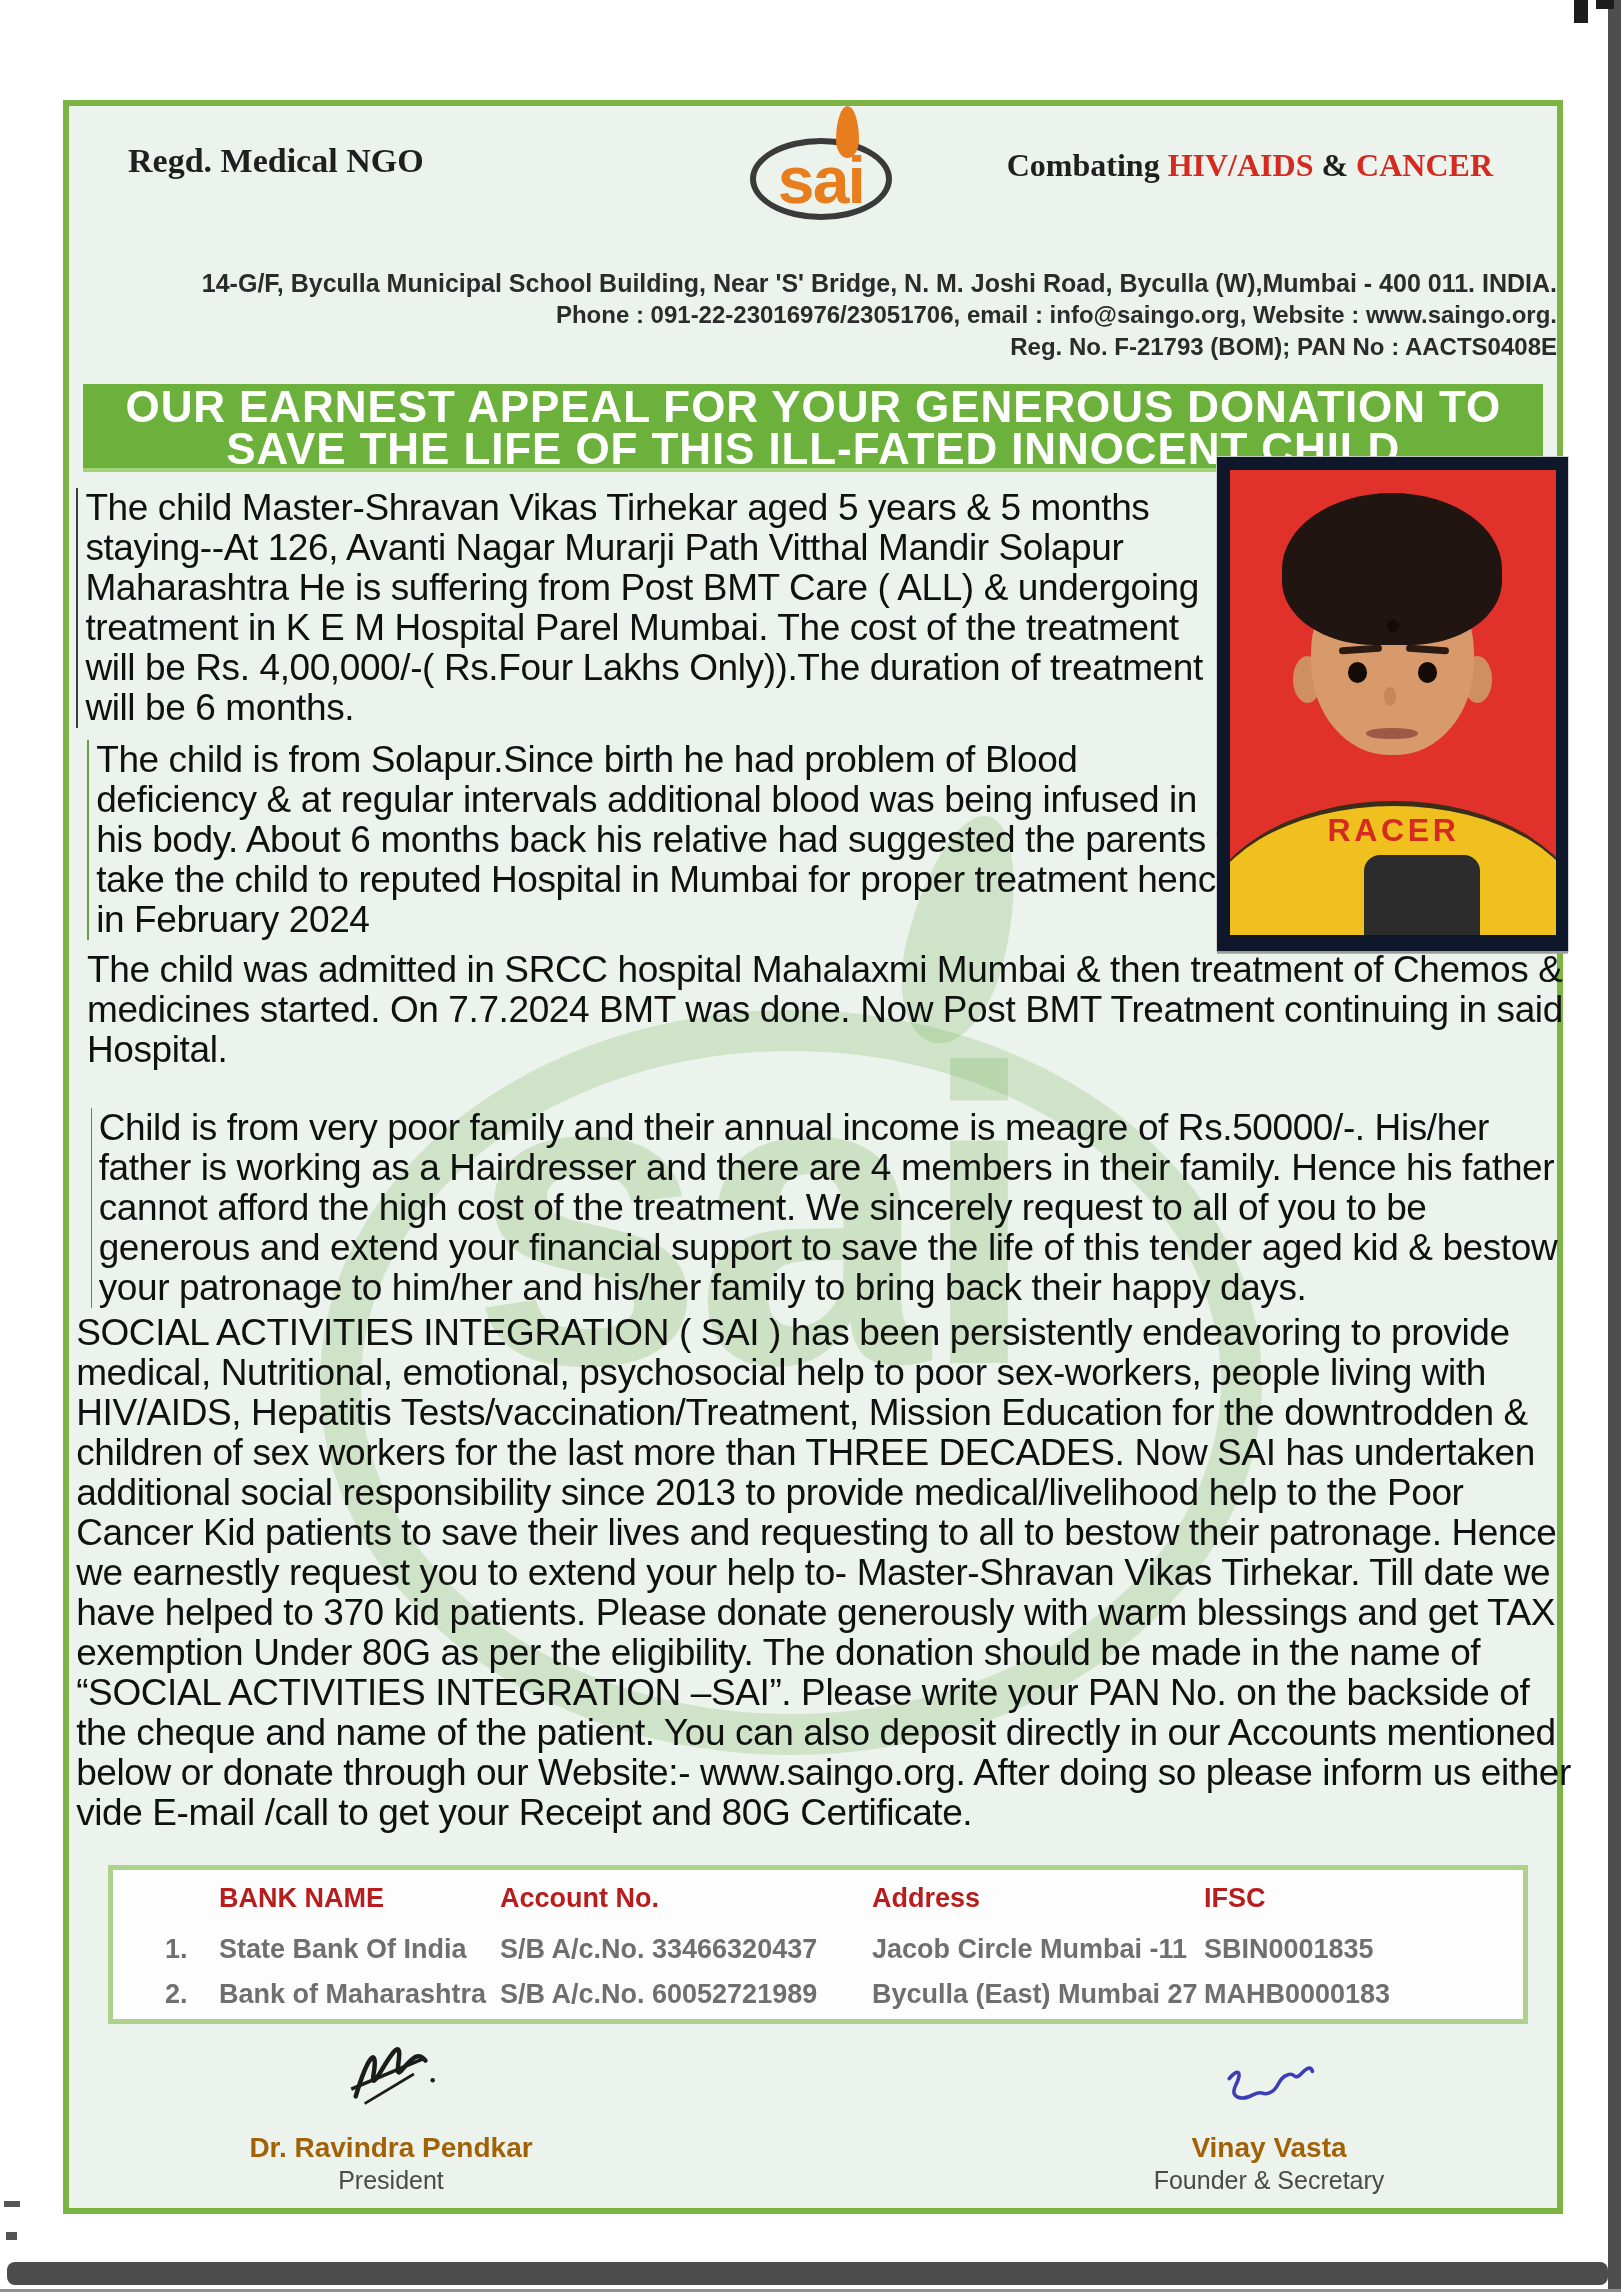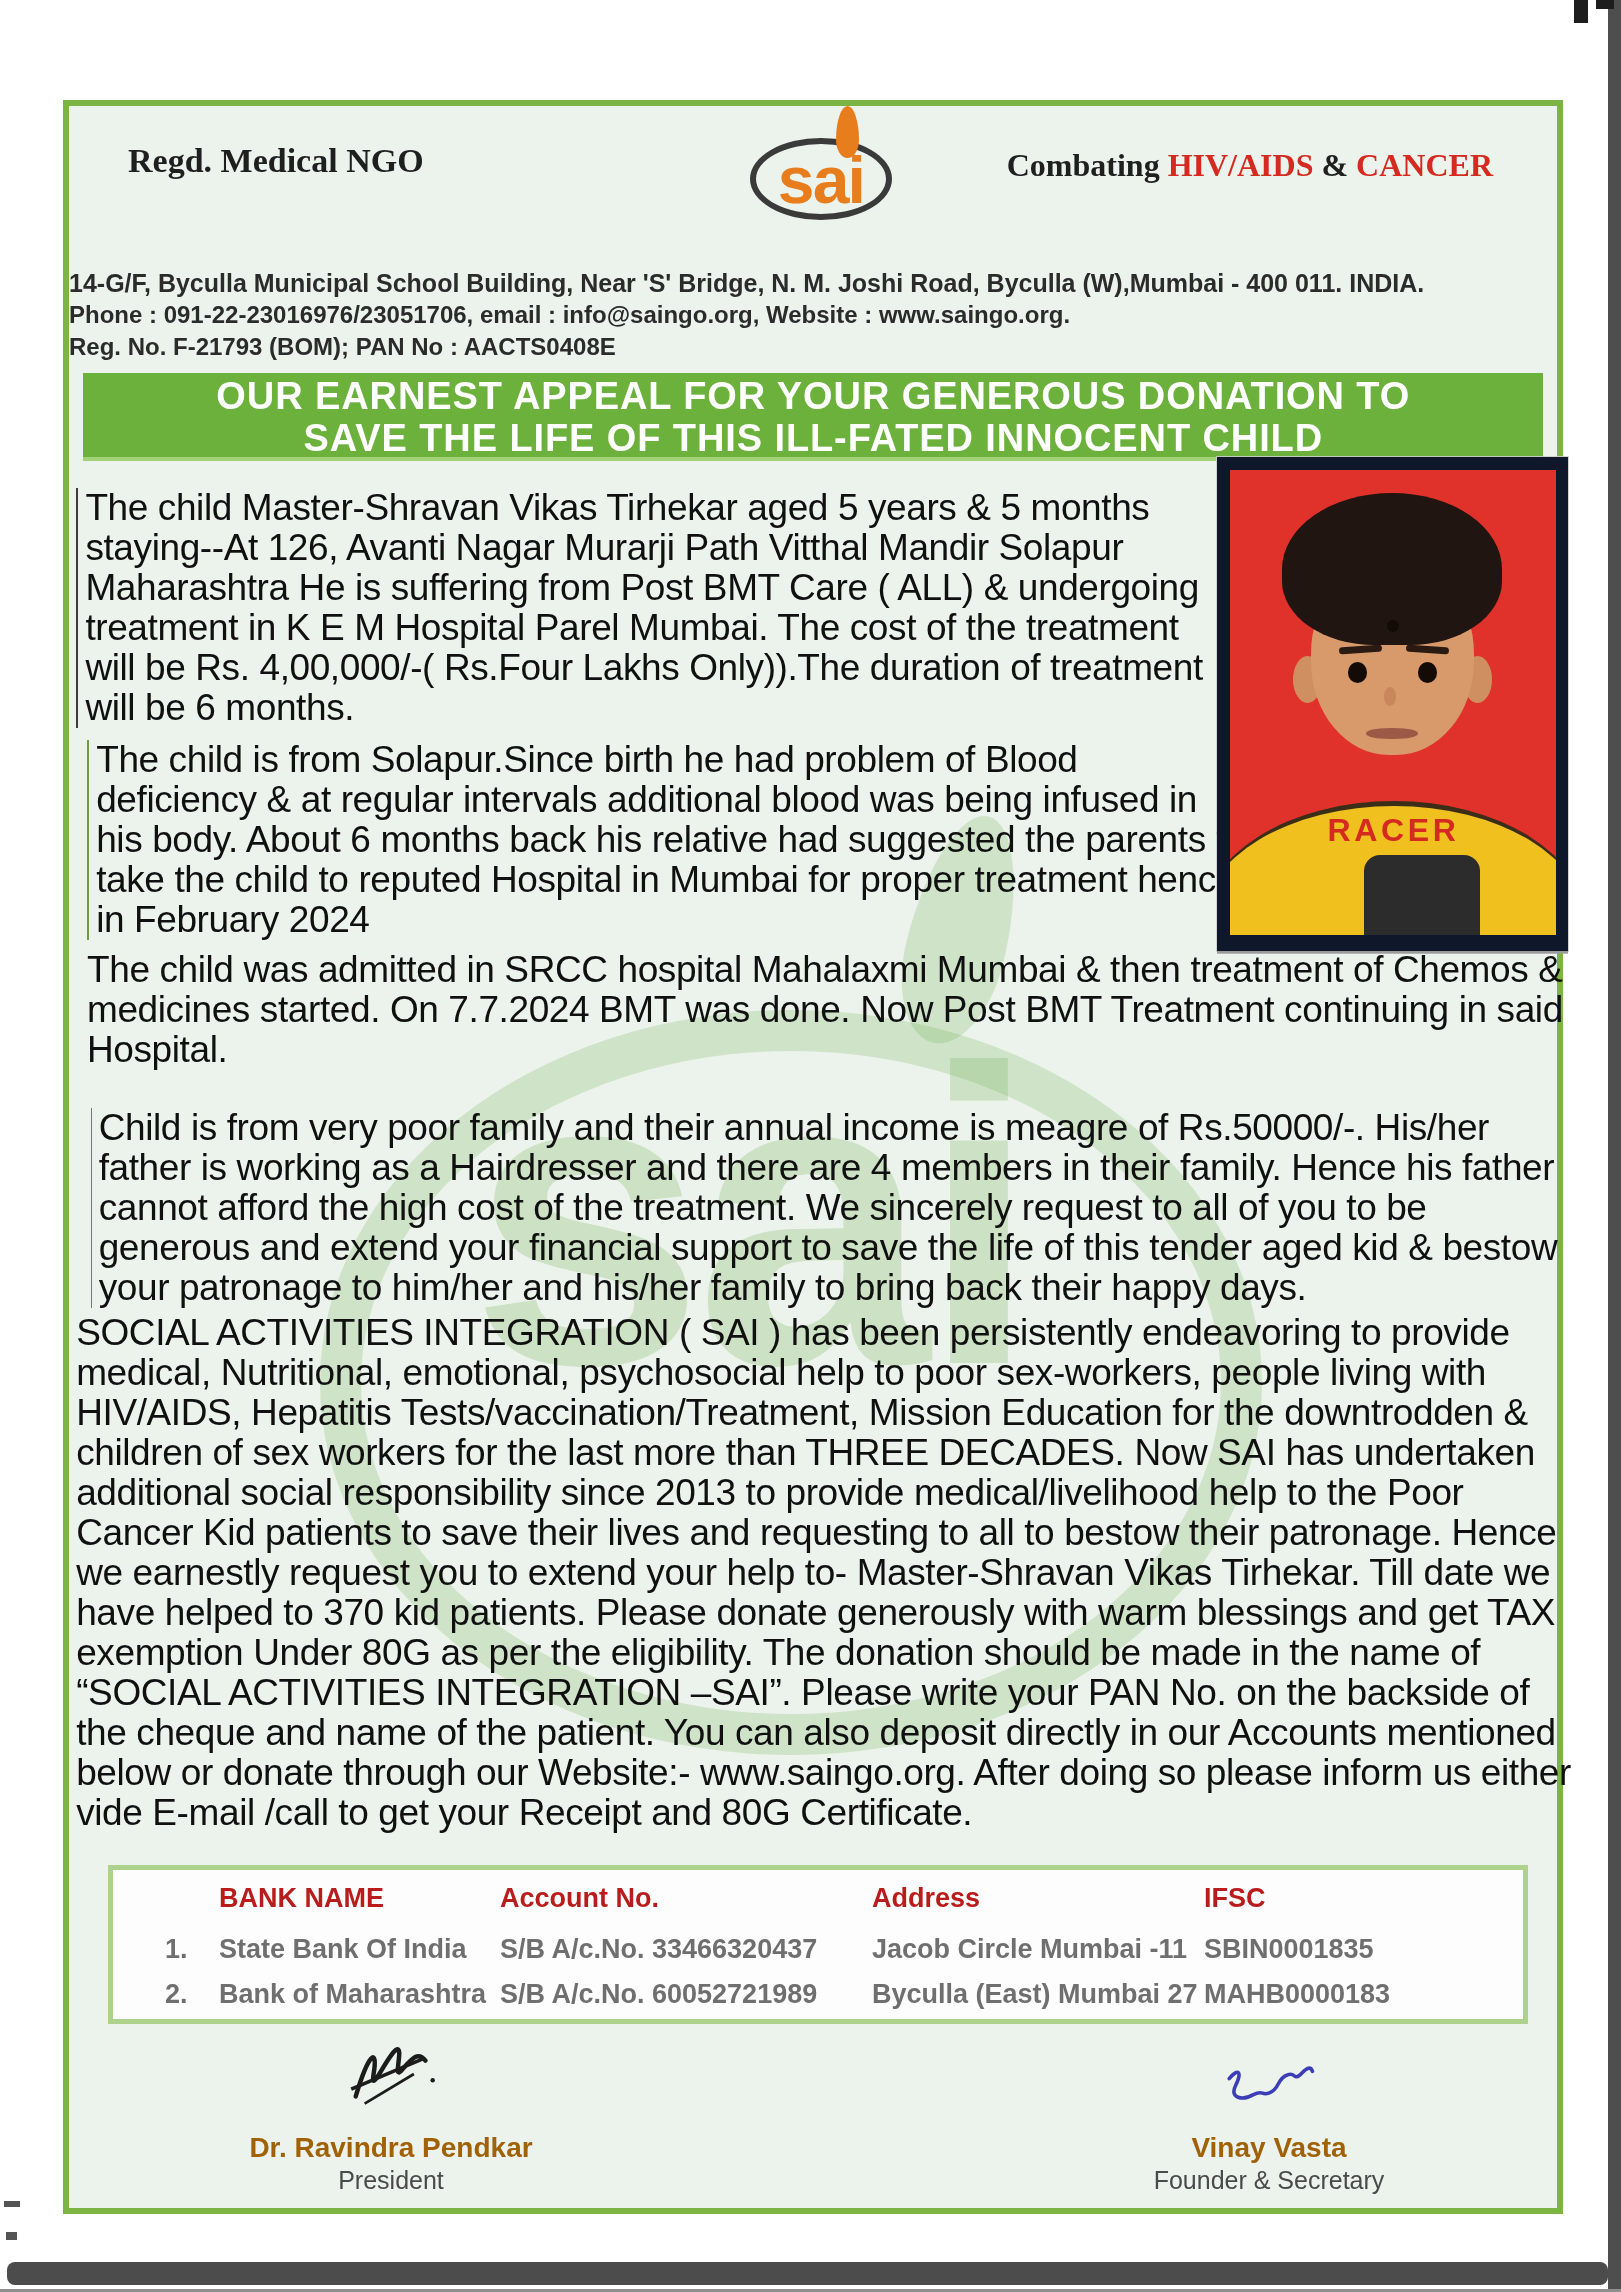--- a/index.html
+++ b/index.html
@@ -38,29 +38,29 @@
         border:6.3px solid #3a3a3a;border-radius:50%;}
   .logo-sai{position:absolute;left:0;top:23px;width:142px;text-align:center;font-size:66px;font-weight:bold;
         color:#e87d1e;letter-spacing:-1.8px;}
   .logo-flame{position:absolute;left:86px;top:-12.5px;width:23px;height:52px;background:#e87d1e;
         border-radius:50% 50% 50% 50%/65% 65% 35% 35%;}
 
   .org-name{position:absolute;left:0;top:86px;width:100%;text-align:center;font-size:63px;font-weight:bold;
         color:#ee7f18;letter-spacing:4.5px;z-index:2;
         text-shadow:0 -3.6px 0.9px rgba(45,45,45,0.65),0 5.4px 0.9px rgba(45,45,45,0.65);}
 
-  .addr{position:absolute;left:0;width:100%;text-align:left;font-weight:bold;color:#2b2b2b;z-index:2;}
+  .addr{position:absolute;left:0;width:100%;text-align:right;font-weight:bold;color:#2b2b2b;z-index:2;}
   .addr1{top:163px;font-size:25px;}
   .addr2{top:195px;font-size:24px;}
   .addr3{top:227px;font-size:24px;}
 
   
-  .banner{position:absolute;left:14.3px;top:267px;width:1460px;height:88px;background:#6cb13c;
+  .banner{position:absolute;left:14.3px;top:278px;width:1460px;height:88px;background:#6cb13c;
         border-bottom:4.5px solid #a3d178;z-index:2;text-align:center;color:#ffffff;font-weight:bold;
-        font-size:38px;line-height:42px;letter-spacing:0.9px;padding-top:1.8px;box-sizing:border-box;}
+        font-size:44px;line-height:42px;letter-spacing:0.9px;padding-top:1.8px;box-sizing:border-box;}
 
   
   .photo{position:absolute;left:1148px;top:351px;width:351px;height:494px;background:#0f172a;
         box-shadow:0 2.7px 0 #9a9a9a,0 0 0 0.9px #cfcfcf;z-index:3;}
   .photo-inner{position:absolute;left:12.5px;top:12.5px;right:12.5px;bottom:16px;background:#e0312a;overflow:hidden;}
   .hair{position:absolute;left:52px;top:23px;width:220px;height:152px;background:#201510;border-radius:50% 50% 42% 42%;}
   .ear-l{position:absolute;left:63px;top:186px;width:29px;height:47px;background:#cf8f60;border-radius:50%;}
   .ear-r{position:absolute;left:233px;top:186px;width:29px;height:47px;background:#cf8f60;border-radius:50%;}
   .face{position:absolute;left:81px;top:90px;width:163px;height:195px;background:#d89a6a;border-radius:48%;}
   .brow-l{position:absolute;left:109px;top:176px;width:43px;height:7.2px;background:#2a1a12;border-radius:3.6px;transform:rotate(-4deg);}

